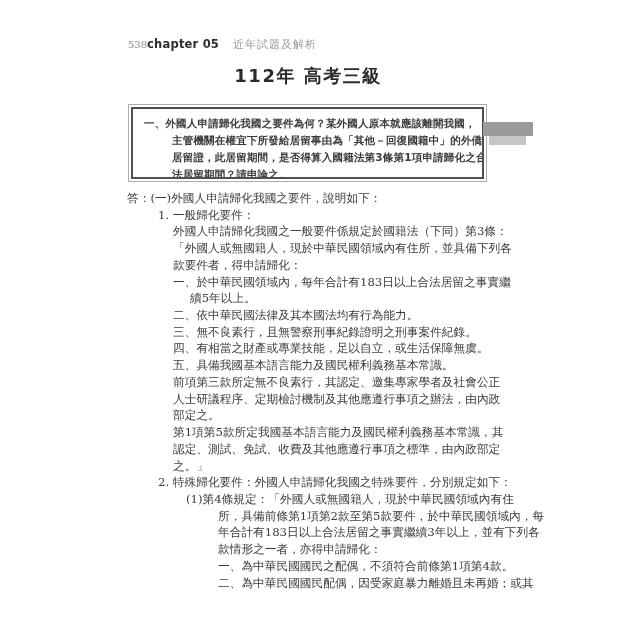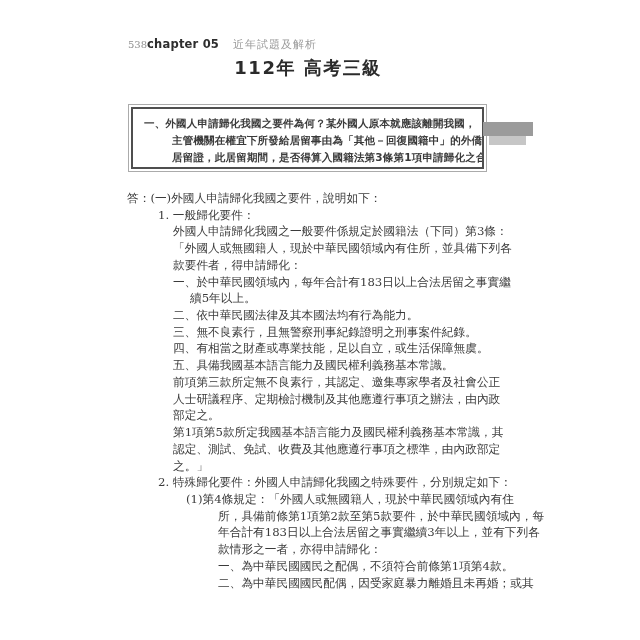--- a/index.html
+++ b/index.html
@@ -25,30 +25,30 @@
   .chapter {
     font-size:11.5px; font-weight:bold; color:#2e2e2e;
     letter-spacing:0.2px; margin-right:14px;
   }
   .section {
     font-size:11px; color:#9a9a9a; letter-spacing:1px;
   }
 
   
   .title {
-    position:absolute; left:0; top:56px; width:616px;
+    position:absolute; left:0; top:64px; width:616px;
     text-align:center;
     font-size:18px; font-weight:bold; color:#2b2b2b;
     letter-spacing:1.5px;
   }
 
   
   .qbox {
     position:absolute; left:128px; top:104px;
-    width:359px; height:68px;
+    width:359px; height:78px;
     box-sizing:border-box;
     border:1px solid #ababab;
     padding:2px;
     background:#ffffff;
   }
   .qbox-inner {
     box-sizing:border-box;
     width:100%; height:100%;
     border:2px solid #4f4f4f;
     padding:6px 8px 0 11px;

